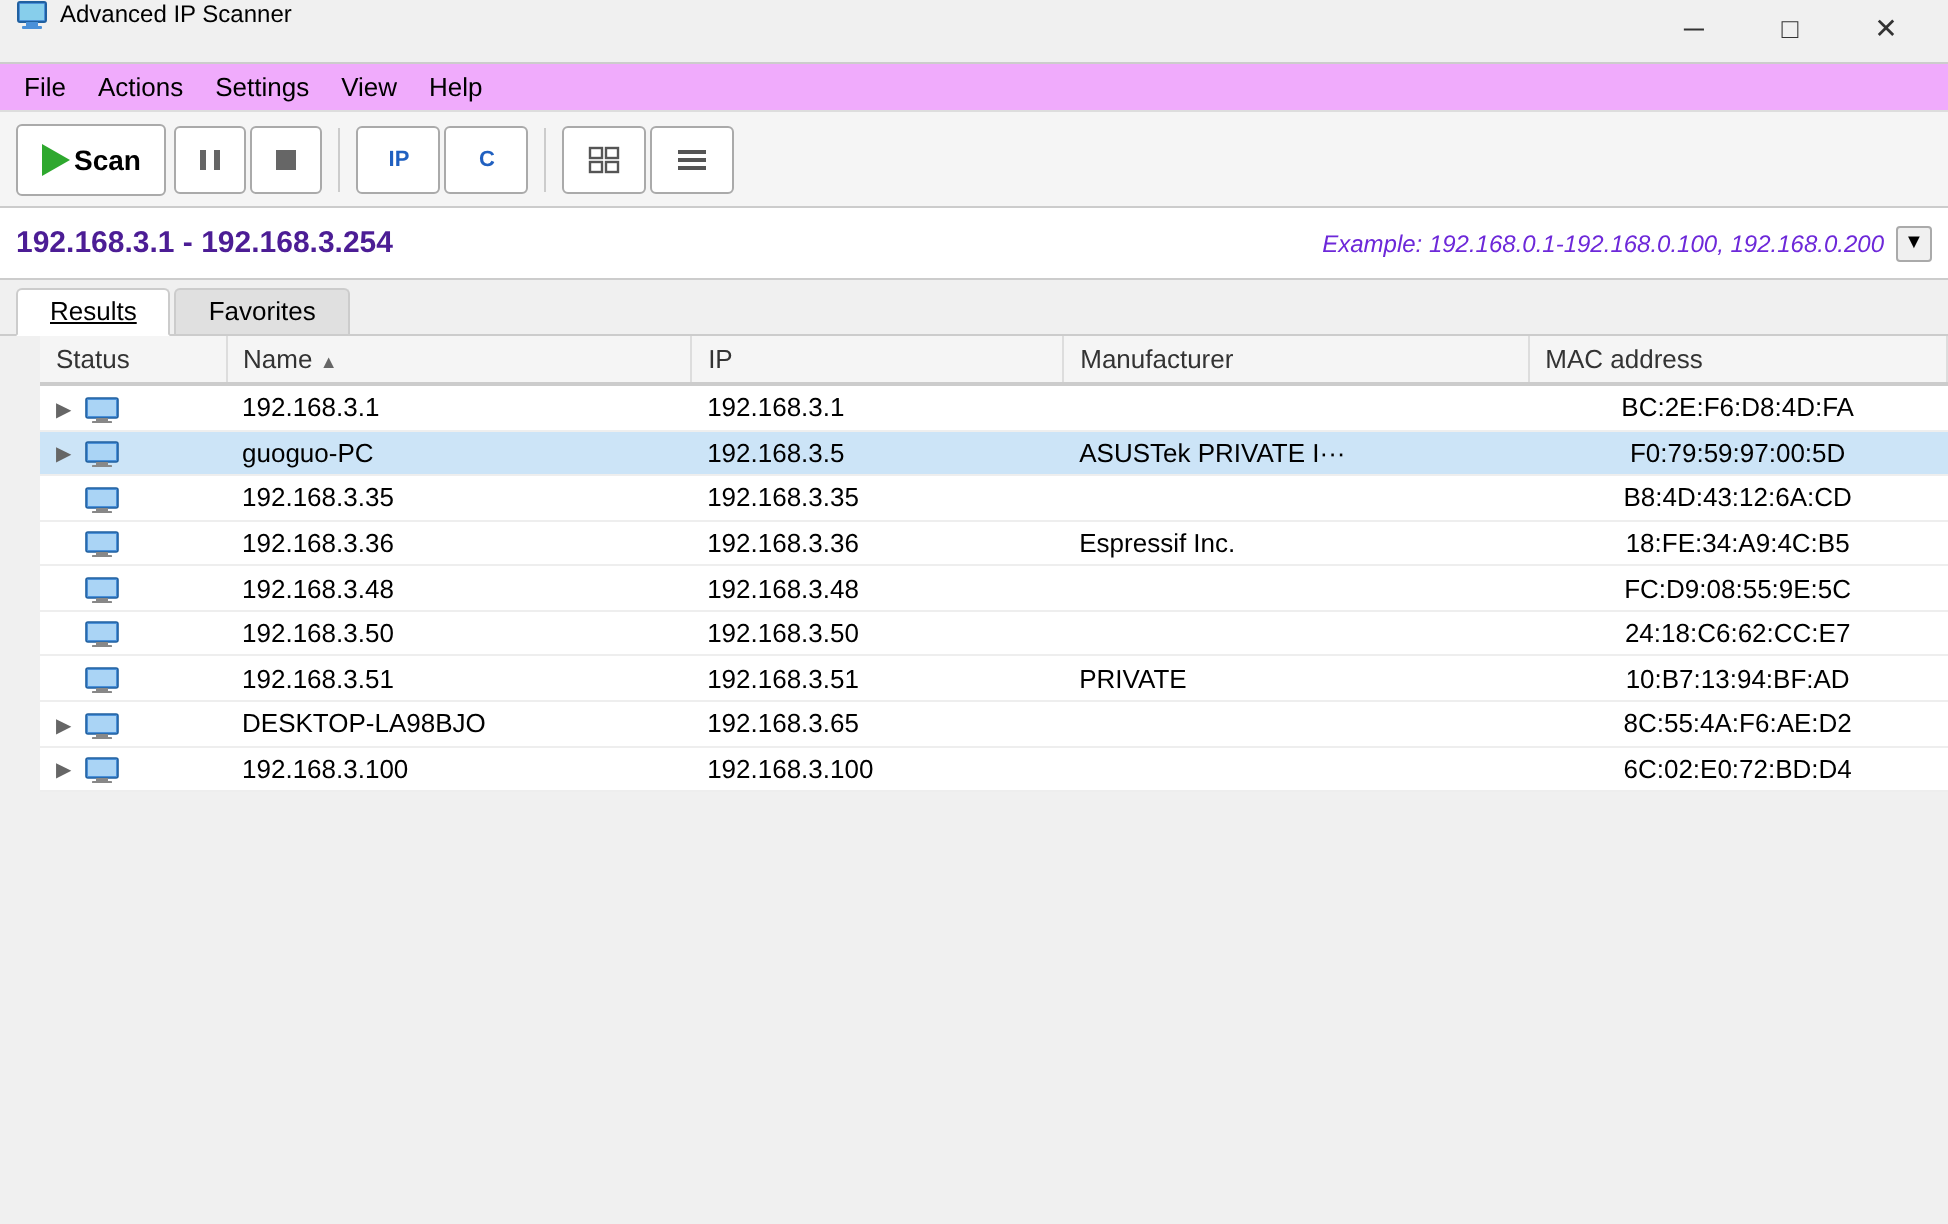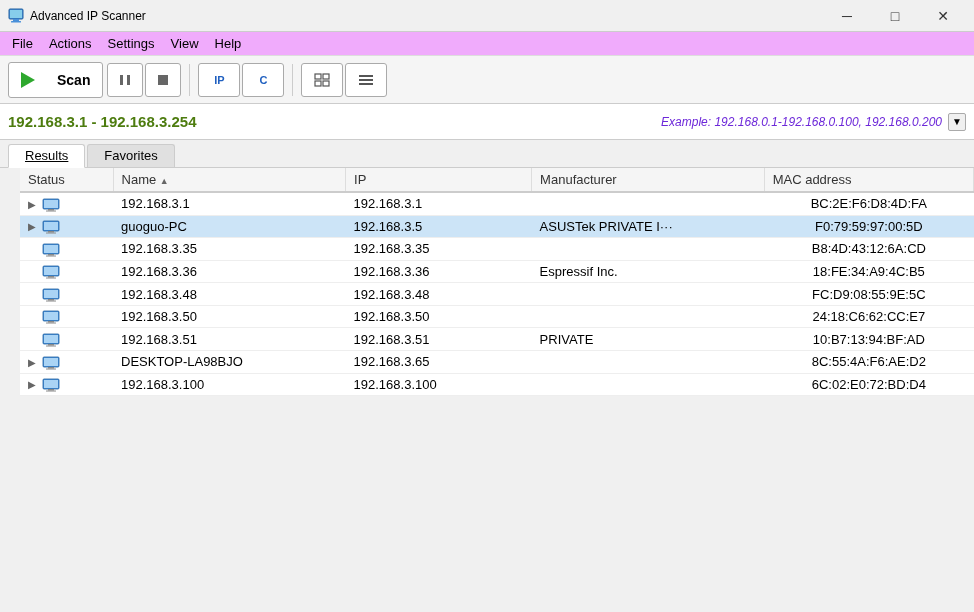--- a/index.html
+++ b/index.html
@@ -10,21 +10,21 @@
       width: 974px;
       height: 612px;
       overflow: hidden;
     }
 
     
     .title-bar {
       background: #f0f0f0;
       height: 32px;
       display: flex;
-      align-items: center;
+      align-items: flex-start;
       padding: 0 8px;
       border-bottom: 1px solid #ccc;
       user-select: none;
     }
     .title-bar-icon {
       width: 16px;
       height: 16px;
       margin-right: 6px;
       flex-shrink: 0;
     }
@@ -73,21 +73,21 @@
       height: 48px;
       display: flex;
       align-items: center;
       padding: 4px 8px;
       gap: 4px;
       border-bottom: 1px solid #ccc;
     }
     .scan-btn {
       display: flex;
       align-items: center;
-      gap: 22px;
+      gap: 2px;
       background: #fff;
       border: 1px solid #aaa;
       border-radius: 3px;
       padding: 4px 12px;
       cursor: pointer;
       font-size: 14px;
       font-weight: bold;
       height: 36px;
     }
     .play-triangle {
@@ -126,21 +126,21 @@
       background: #fff;
       height: 36px;
       display: flex;
       align-items: center;
       padding: 0 8px;
       border-bottom: 1px solid #ccc;
     }
     .ip-input {
       font-size: 15px;
       font-weight: bold;
-      color: #4d7c0f;
+      color: #4c1d95;
       border: none;
       background: transparent;
       width: 280px;
       outline: none;
     }
     .ip-example {
       color: #6d28d9;
       font-style: italic;
       font-size: 12px;
       margin-left: auto;

